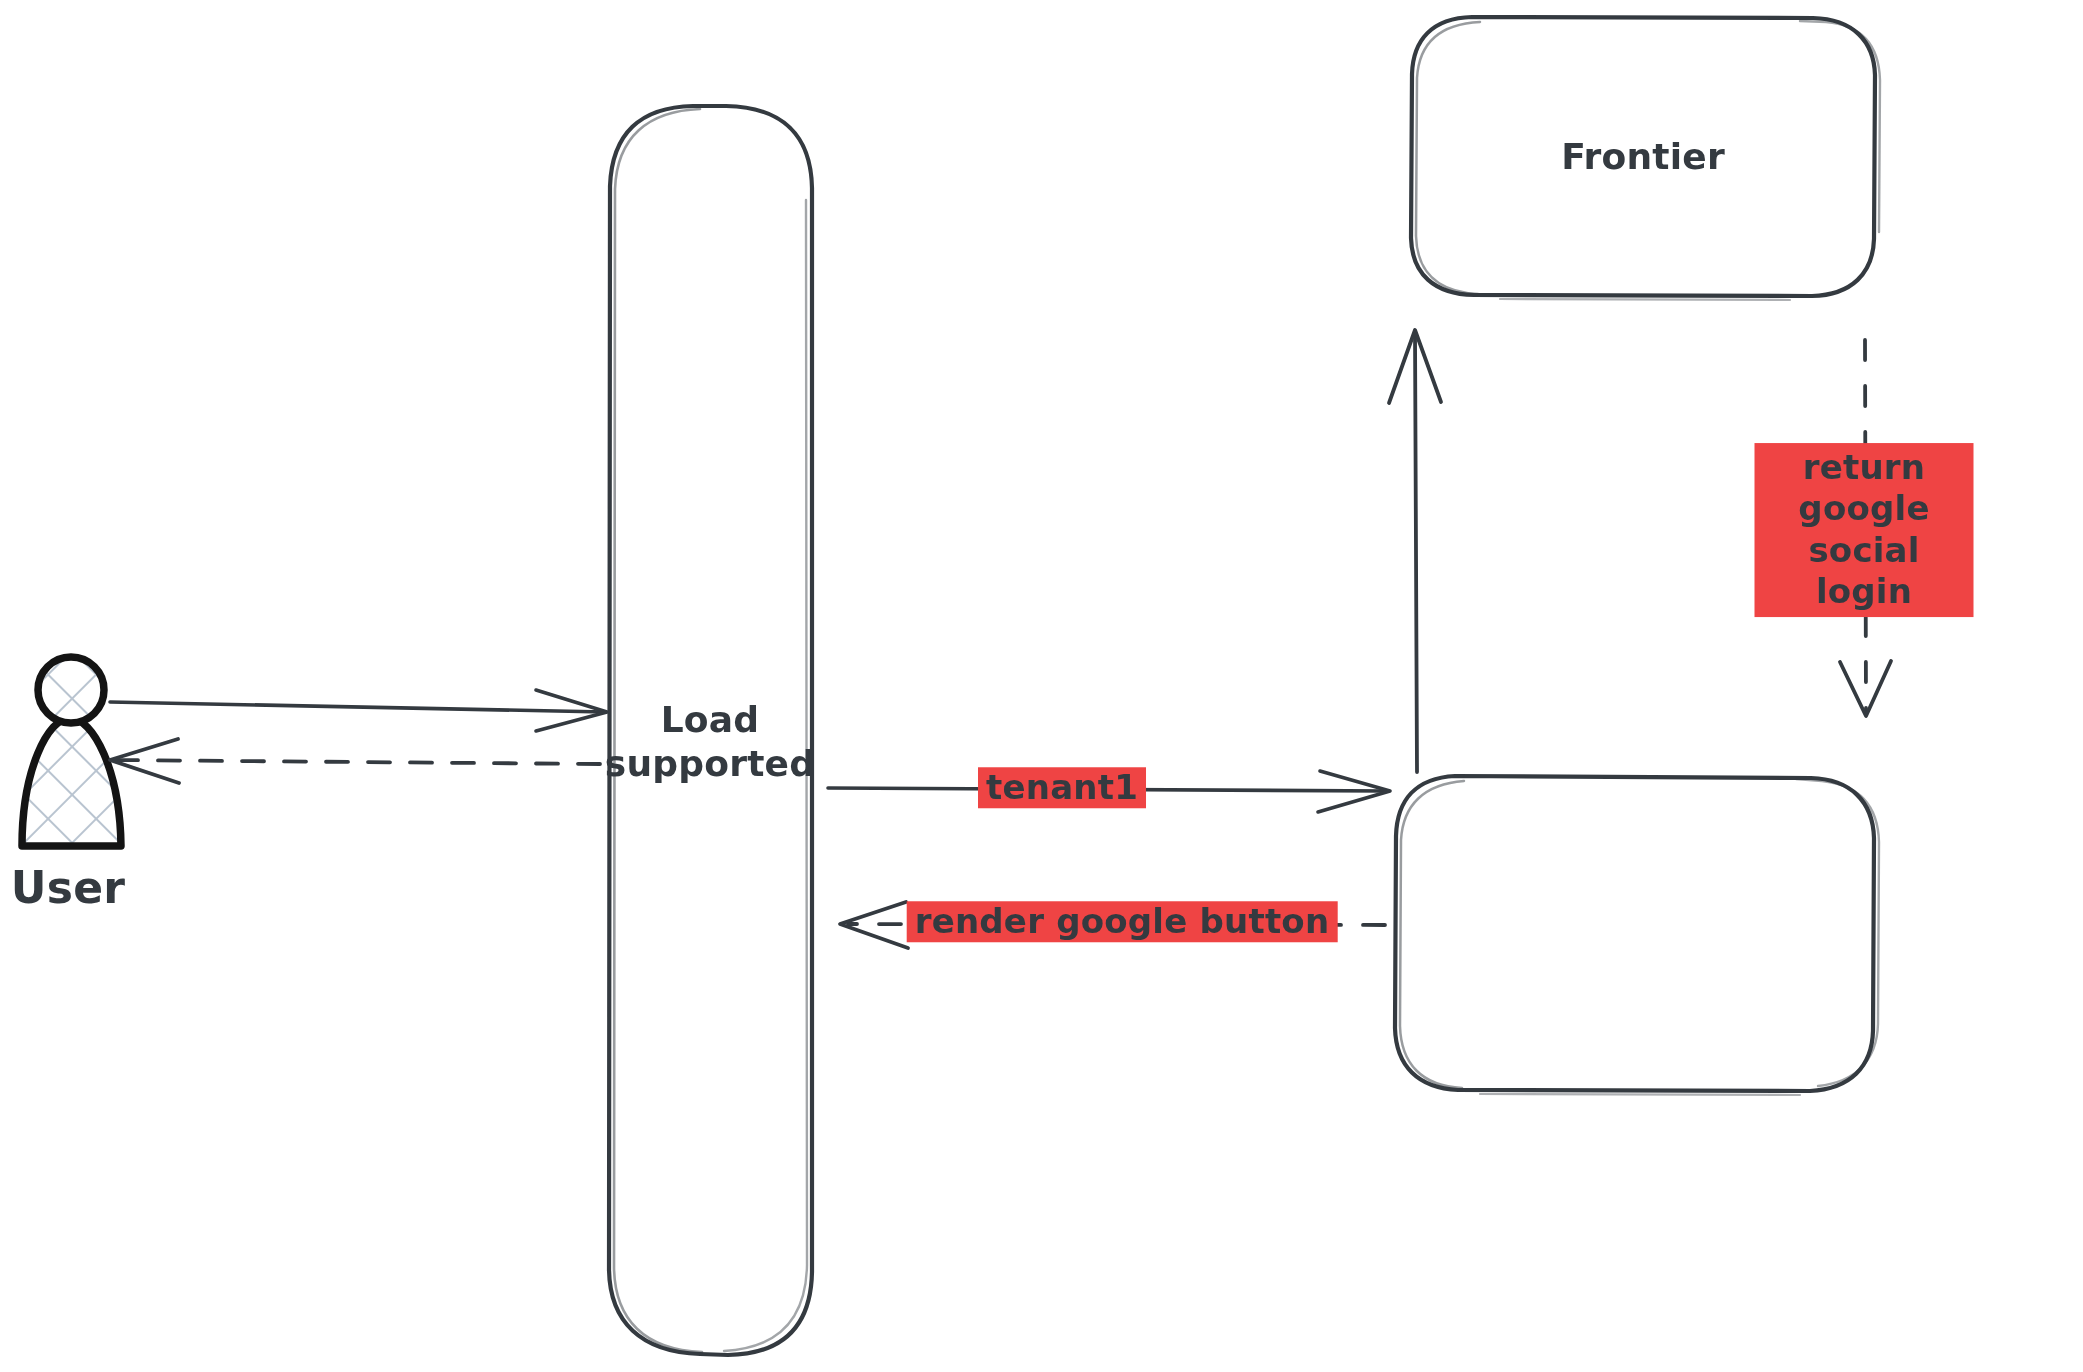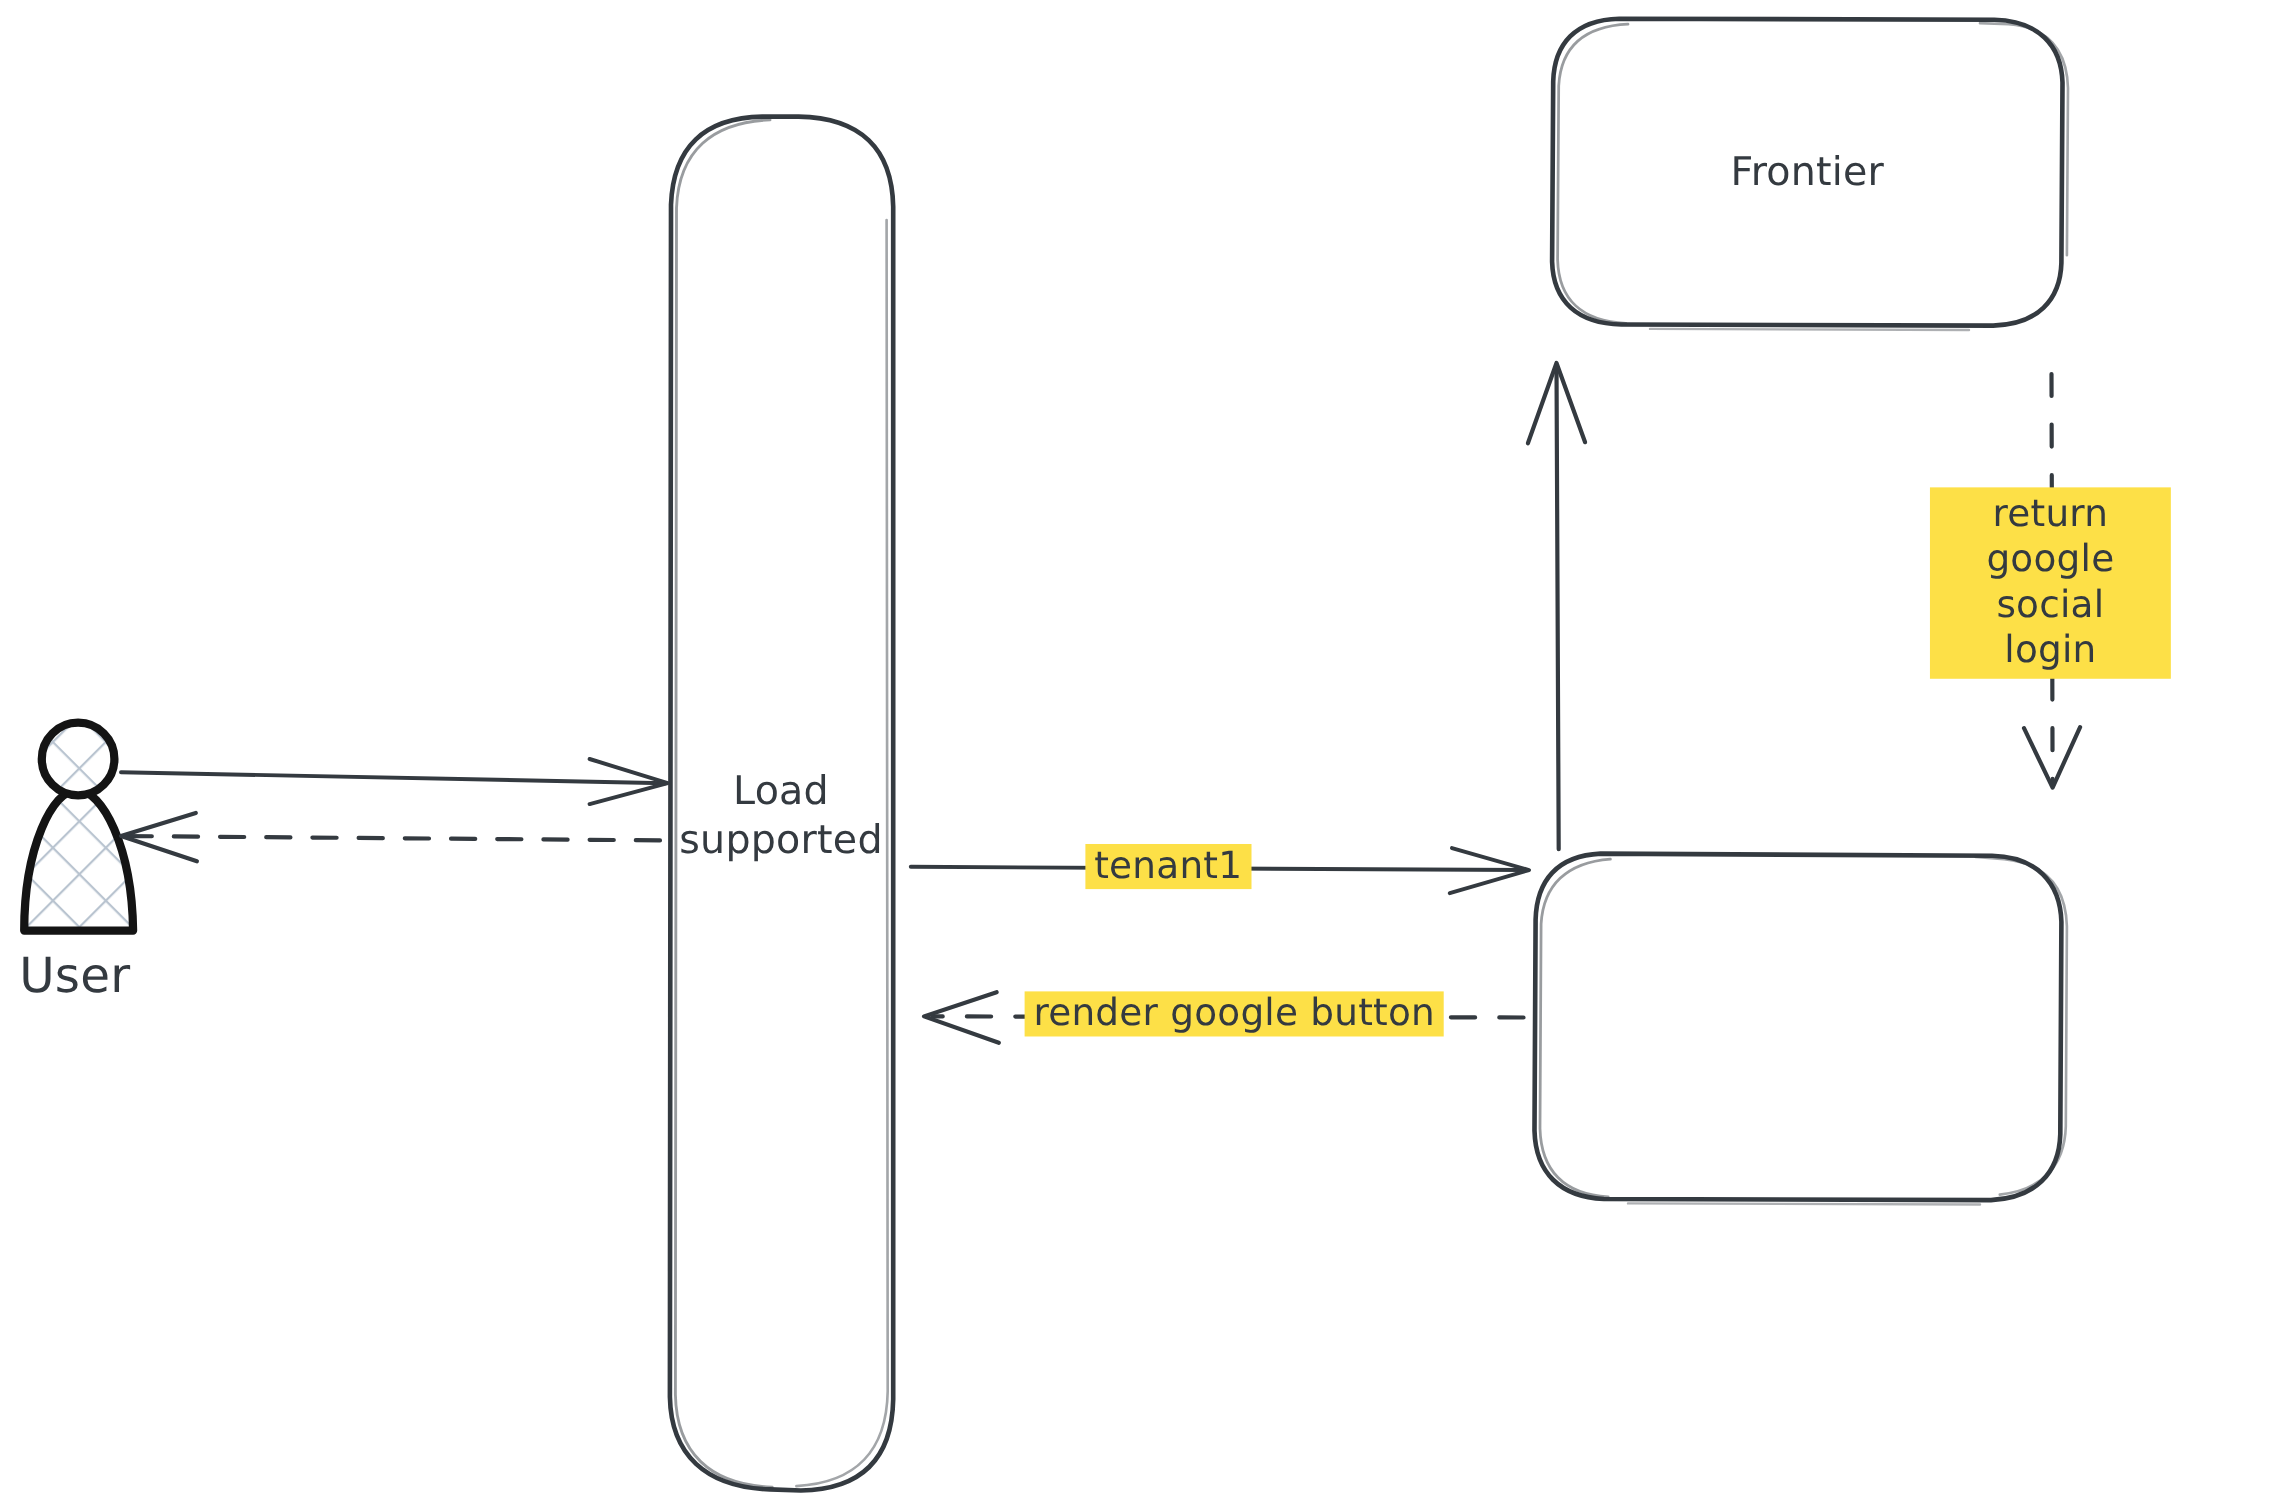--- a/index.html
+++ b/index.html
@@ -25,38 +25,38 @@
     inset: 0;
     width: 2083px;
     height: 1372px;
     display: block;
   }
   
   .label {
     position: absolute;
     color: #343a40;
     font-family: "DejaVu Sans", sans-serif;
-    font-weight: 400;
+    font-weight: 700;
     line-height: 1.22;
     text-align: center;
     white-space: pre-line;
     letter-spacing: 0.2px;
     -webkit-font-smoothing: antialiased;
   }
   .node-label {
     font-size: 36px;
   }
   .edge-label {
     font-size: 34px;
   }
   .actor-label {
     font-size: 44px;
   }
   .has-bg {
-    background: #fde047;
+    background: #ef4444;
   }
   .ctr {
     transform: translate(-50%, -50%);
   }
 </style>
 </head>
 <body>
 
 <div id="diagram-root">
 

